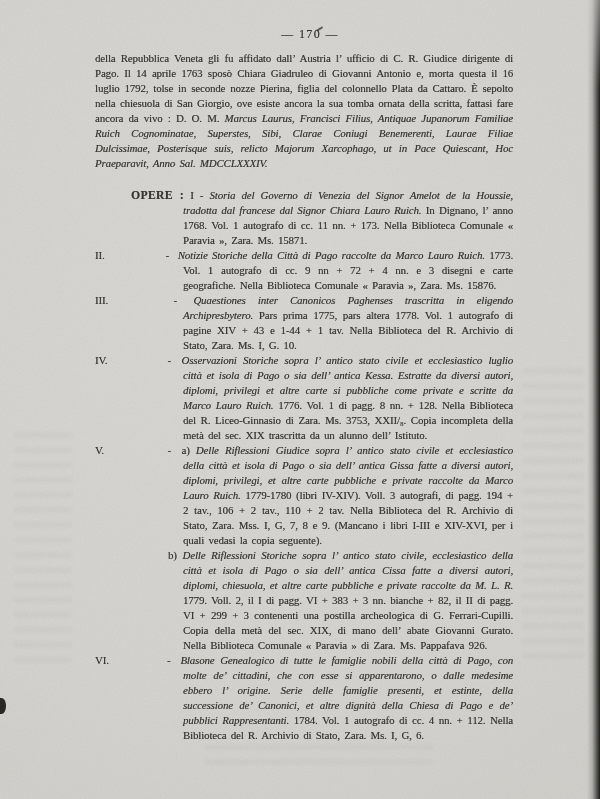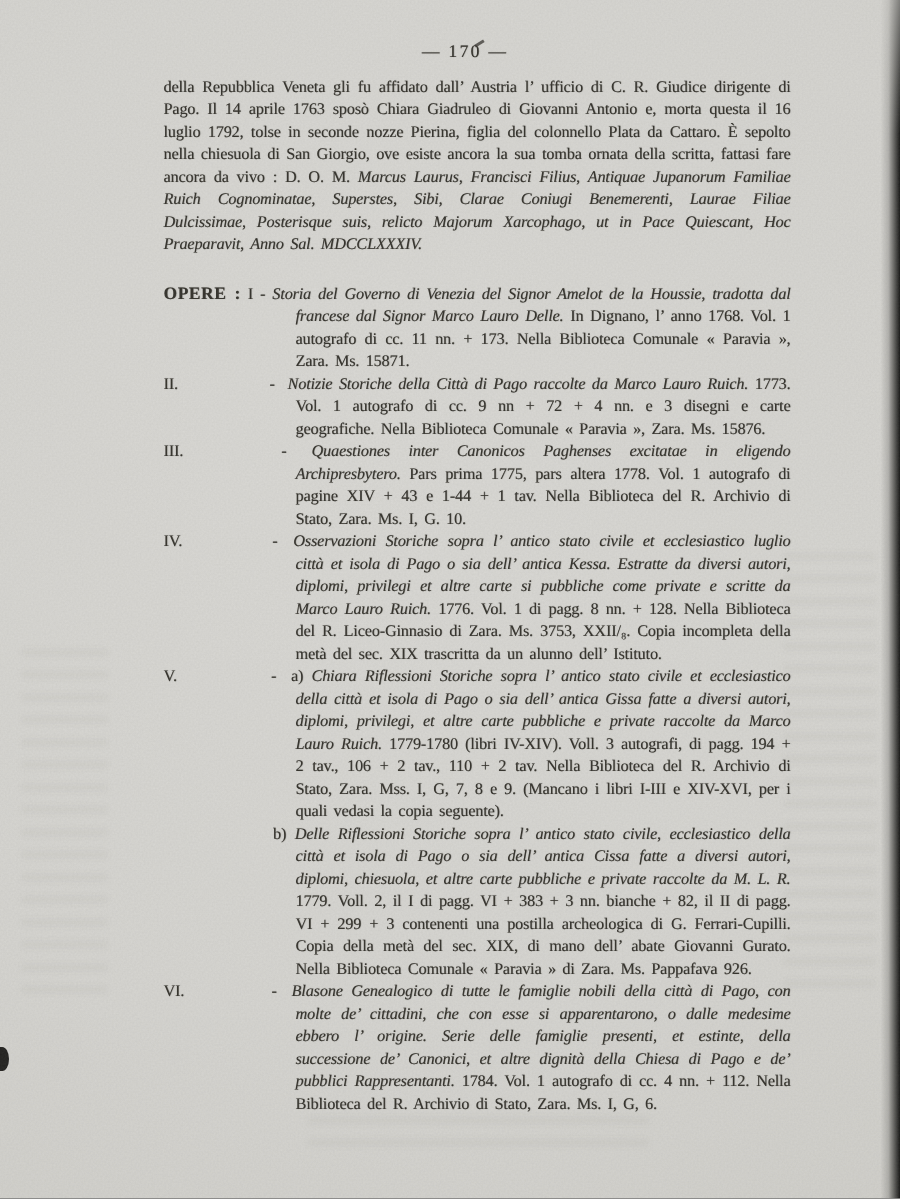--- a/index.html
+++ b/index.html
@@ -11,32 +11,32 @@
   }
   .ink { text-shadow: 0.3px 0.3px 0.5px rgba(49,47,42,0.55); }
   .pageno {
     position:absolute; top:27px; left:0; width:600px; box-sizing:border-box;
     padding-left:20px; text-align:center; font-size:11.8px; letter-spacing:1.5px;
   }
   .pageno-mark {
     position:absolute; left:316px; top:28px; width:7px; height:1.6px;
     background:rgba(52,50,45,0.75); transform:rotate(-32deg);
   }
-  .textcol { position:absolute; left:109px; width:418px;font-family:Liberation Serif, serif; }
+  .textcol { position:absolute; left:95px; width:418px;font-family:Liberation Serif, serif; }
   .intro { top:51px; }
   .opere { top:188px; }
   .intro, .item {
     font-size:10.8px; line-height:15px; text-align:justify;
     letter-spacing:-0.1px; word-spacing:1.7px; margin:0;
   }
   .item { padding-left:88px; text-indent:-88px; }
   .item .num  { display:inline-block; width:62px;  text-indent:0; }
   .item .dash { display:inline-block; width:12px; text-align:center; text-indent:0; }
   .item.sub-b { text-indent:-15px; }
-  .lbl { font-weight:bold; font-size:11.6px; letter-spacing:0.4px; }
+  .lbl { font-weight:bold; font-size:11.6px; letter-spacing:0.4px;margin-left:36px; }
   i { font-style:italic; }
   
   .edge-right {
     position:absolute; top:0; right:0; width:13px; height:799px;
     background:linear-gradient(to right, rgba(21,21,19,0) 0%, rgba(21,21,19,0.18) 40%, rgba(21,21,19,0.62) 72%, rgba(10,10,9,0.95) 100%);
   }
   .edge-right::before {
     content:""; position:absolute; left:0; top:0; right:0; height:90px;
     background:linear-gradient(to bottom, rgba(213,212,208,0.55), rgba(213,212,208,0) 100%);
   }
@@ -62,50 +62,50 @@
   <div class="pageno-mark"></div>
 
   <p class="intro textcol ink"><span>della Repubblica Veneta gli fu affidato dall’ Austria l’ ufficio di C. R. Giudice dirigente di Pago. Il 14 aprile 1763 sposò Chiara Giadruleo di Giovanni Antonio e, morta questa il 16 luglio 1792, tolse in seconde nozze Pierina, figlia del colonnello Plata da Cattaro. È sepolto nella chiesuola di San Giorgio, ove esiste ancora la sua tomba ornata della scritta, fattasi fare ancora da vivo : D. O. M. </span><i>Marcus Laurus, Francisci Filius, Antiquae Jupanorum Familiae Ruich Cognominatae, Superstes, Sibi, Clarae Coniugi Benemerenti, Laurae Filiae Dulcissimae, Posterisque suis, relicto Majorum Xarcophago, ut in Pace Quiescant, Hoc Praeparavit, Anno Sal. MDCCLXXXIV.</i></p>
 
   <div class="opere textcol">
 
     <div class="item ink">
       <b class="lbl">OPERE :</b>
       <span>I</span>
       <span>-</span>
-      <i>Storia del Governo di Venezia del Signor Amelot de la Houssie, tradotta dal francese dal Signor Marco Lauro Delle.</i>
+      <i>Storia del Governo di Venezia del Signor Amelot de la Houssie, tradotta dal francese dal Signor Chiara Lauro Ruich.</i>
       <span>In Dignano, l’ anno 1768. Vol. 1 autografo di cc. 11 nn. + 173. Nella Biblioteca Comunale « Paravia », Zara. Ms. 15871.</span>
     </div>
 
     <div class="item ink">
       <span class="num">II.</span>
       <span class="dash">-</span>
       <i>Notizie Storiche della Città di Pago raccolte da Marco Lauro Ruich.</i>
       <span>1773. Vol. 1 autografo di cc. 9 nn + 72 + 4 nn. e 3 disegni e carte geografiche. Nella Biblioteca Comunale « Paravia », Zara. Ms. 15876.</span>
     </div>
 
     <div class="item ink">
       <span class="num">III.</span>
       <span class="dash">-</span>
-      <i>Quaestiones inter Canonicos Paghenses excitatae in eligendo Archipresbytero.</i>
+      <i>Quaestiones inter Canonicos Paghenses trascritta in eligendo Archipresbytero.</i>
       <span>Pars prima 1775, pars altera 1778. Vol. 1 autografo di pagine XIV + 43 e 1-44 + 1 tav. Nella Biblioteca del R. Archivio di Stato, Zara. Ms. I, G. 10.</span>
     </div>
 
     <div class="item ink">
       <span class="num">IV.</span>
       <span class="dash">-</span>
       <i>Osservazioni Storiche sopra l’ antico stato civile et ecclesiastico luglio città et isola di Pago o sia dell’ antica Kessa. Estratte da diversi autori, diplomi, privilegi et altre carte si pubbliche come private e scritte da Marco Lauro Ruich.</i>
       <span>1776. Vol. 1 di pagg. 8 nn. + 128. Nella Biblioteca del R. Liceo-Ginnasio di Zara. Ms. 3753, XXII/₈. Copia incompleta della metà del sec. XIX trascritta da un alunno dell’ Istituto.</span>
     </div>
 
     <div class="item ink">
       <span class="num">V.</span>
       <span class="dash">-</span>
       <span>a)</span>
-      <i>Chiara Riflessioni Storiche sopra l’ antico stato civile et ecclesiastico della città et isola di Pago o sia dell’ antica Gissa fatte a diversi autori, diplomi, privilegi, et altre carte pubbliche e private raccolte da Marco Lauro Ruich.</i>
+      <i>Delle Riflessioni Giudice sopra l’ antico stato civile et ecclesiastico della città et isola di Pago o sia dell’ antica Gissa fatte a diversi autori, diplomi, privilegi, et altre carte pubbliche e private raccolte da Marco Lauro Ruich.</i>
       <span>1779-1780 (libri IV-XIV). Voll. 3 autografi, di pagg. 194 + 2 tav., 106 + 2 tav., 110 + 2 tav. Nella Biblioteca del R. Archivio di Stato, Zara. Mss. I, G, 7, 8 e 9. (Mancano i libri I-III e XIV-XVI, per i quali vedasi la copia seguente).</span>
     </div>
 
     <div class="item sub-b ink">
       <span>b)</span>
       <i>Delle Riflessioni Storiche sopra l’ antico stato civile, ecclesiastico della città et isola di Pago o sia dell’ antica Cissa fatte a diversi autori, diplomi, chiesuola, et altre carte pubbliche e private raccolte da M. L. R.</i>
       <span>1779. Voll. 2, il I di pagg. VI + 383 + 3 nn. bianche + 82, il II di pagg. VI + 299 + 3 contenenti una postilla archeologica di G. Ferrari-Cupilli. Copia della metà del sec. XIX, di mano dell’ abate Giovanni Gurato. Nella Biblioteca Comunale « Paravia » di Zara. Ms. Pappafava 926.</span>
     </div>
 
     <div class="item ink">

